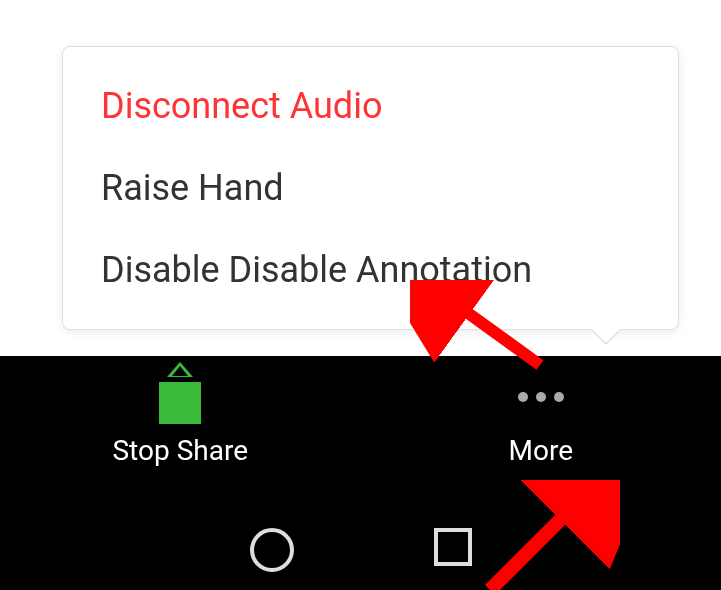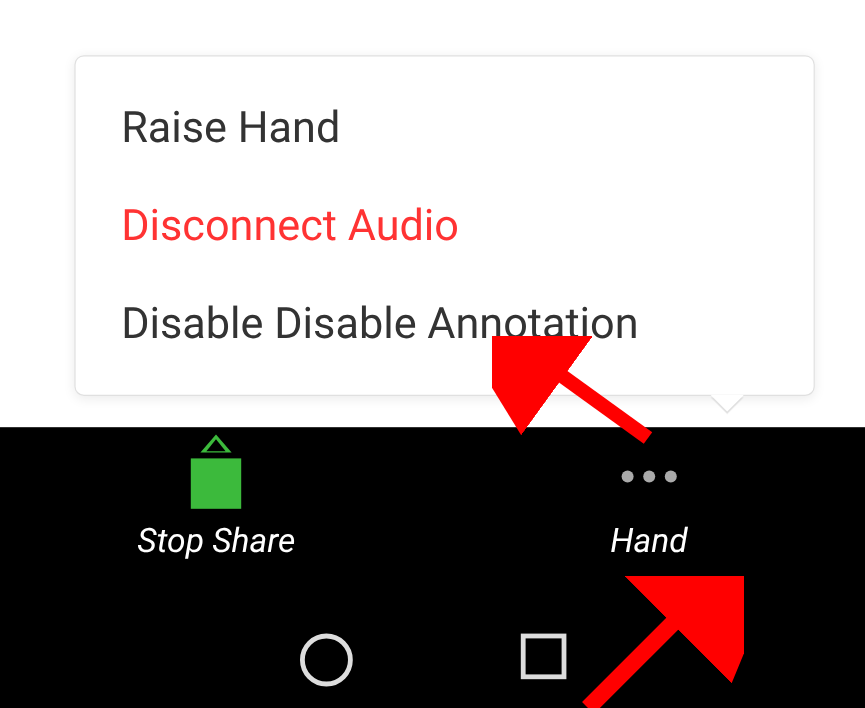--- a/index.html
+++ b/index.html
@@ -49,21 +49,20 @@
       left: 0; right: 0;
       height: 234px;
       background: #000;
       color: #fff;
     }
     .toolbar-row {
       display: flex;
       justify-content: space-around;
       align-items: flex-start;
       padding-top: 14px;
-      font-style: italic;
     }
     .tool-btn {
       display: flex;
       flex-direction: column;
       align-items: center;
       gap: 10px;
       width: 33%;
       cursor: pointer;
     }
     .tool-label {
@@ -154,42 +153,42 @@
     
     .arrow-annotation {
       position: absolute;
       pointer-events: none;
     }
   </style>
 </head>
 <body>
 
 <div class="popup">
+  <div class="popup-item danger">Disconnect Audio</div>
   <div class="popup-item">Raise Hand</div>
-  <div class="popup-item danger">Disconnect Audio</div>
   <div class="popup-item">Disable Disable Annotation</div>
   <div class="popup-tail"></div>
 </div>
 
 <div class="toolbar">
   <div class="toolbar-row">
     <div class="tool-btn">
       <div class="icon-stop-share">
         <div class="arrow"></div>
         <div class="box"></div>
       </div>
       <div class="tool-label">Stop Share</div>
     </div>
     <div class="tool-btn">
       <div class="icon-more">
         <span></span>
           <span></span>
           <span></span>
       </div>
-      <div class="tool-label">Hand</div>
+      <div class="tool-label">More</div>
     </div>
   </div>
 
   <div class="nav-row">
     <div class="nav-circle"></div>
     <div class="nav-square"></div>
   </div>
 </div>
 
 <svg class="arrow-annotation" style="top:280px; left:410px;" width="160" height="100">

